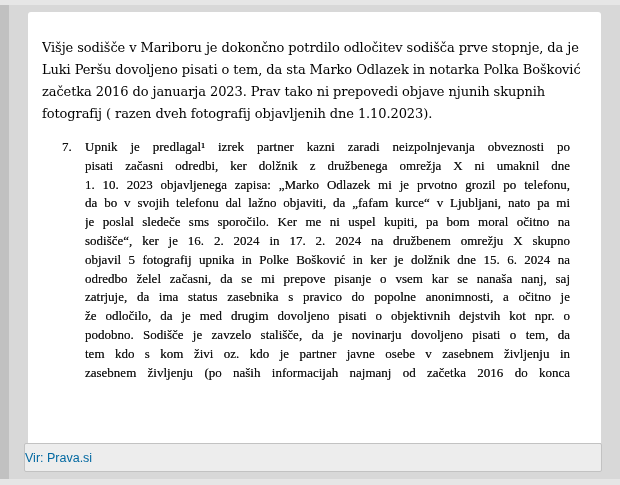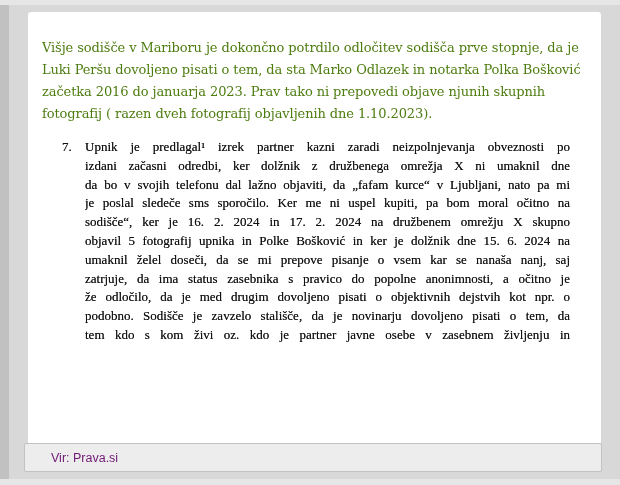--- a/index.html
+++ b/index.html
@@ -14,21 +14,21 @@
 
   .panel{
     position:absolute;left:28px;top:12px;width:573px;height:431px;
     background:#ffffff;border-radius:3px 3px 0 0;overflow:hidden;
   }
 
   .intro{
     margin:25px 14px 0 14px;
     font-family:"DejaVu Serif",serif;
     font-size:13px;line-height:22px;letter-spacing:-0.1px;
-    color:#4d7c0f;
+    color:#000000;
   }
   .intro .iline{white-space:nowrap;overflow:hidden;}
 
   .item{
     display:flex;margin-top:13px;padding-left:34px;
     font-family:"Liberation Serif",serif;
     font-size:13px;line-height:18.8px;color:#121212;
     filter:blur(0.25px);
     text-shadow:0 0 0.6px rgba(25,25,25,0.75);
   }
@@ -37,22 +37,22 @@
   .item-text .scan-line{
     text-align:justify;
     text-align-last:justify;
     overflow:hidden;white-space:normal;
   }
 
   .caption{
     position:absolute;left:24px;top:443px;width:578px;height:29px;
     box-sizing:border-box;
     background:#ededed;border:1px solid #c2c2c2;border-radius:2px;
-    display:flex;align-items:center;padding-left:26px;
-    font-size:12.5px;color:#701a75;
+    display:flex;align-items:center;padding-left:0;
+    font-size:12.5px;color:#0369a1;
   }
 </style>
 </head>
 <body>
 
 <div class="top-strip"></div>
 <div class="left-strip"></div>
 <div class="bottom-strip"></div>
 
 <figure style="margin:0">
@@ -62,30 +62,32 @@
         <div class="iline">Višje sodišče v Mariboru je dokončno potrdilo odločitev sodišča prve stopnje, da je</div>
         <div class="iline">Luki Peršu dovoljeno pisati o tem, da sta Marko Odlazek in notarka Polka Bošković</div>
         <div class="iline">začetka 2016 do januarja 2023. Prav tako ni prepovedi objave njunih skupnih</div>
         <div class="iline">fotografij ( razen dveh fotografij objavljenih dne 1.10.2023).</div>
       </div>
 
     <div class="item">
       <div class="item-number">7.</div>
       <div class="item-text">
           <div class="scan-line">Upnik je predlagal¹ izrek partner kazni zaradi neizpolnjevanja obveznosti po</div>
-          <div class="scan-line">izdani začasni odredbi, ker dolžnik z družbenega omrežja X ni umaknil dne</div>
+          <div class="scan-line">pisati začasni odredbi, ker dolžnik z družbenega omrežja X ni umaknil dne</div>
+          <div class="scan-line">1. 10. 2023 objavljenega zapisa: „Marko Odlazek mi je prvotno grozil po telefonu,</div>
           <div class="scan-line">da bo v svojih telefonu dal lažno objaviti, da „fafam kurce“ v Ljubljani, nato pa mi</div>
           <div class="scan-line">je poslal sledeče sms sporočilo. Ker me ni uspel kupiti, pa bom moral očitno na</div>
           <div class="scan-line">sodišče“, ker je 16. 2. 2024 in 17. 2. 2024 na družbenem omrežju X skupno</div>
           <div class="scan-line">objavil 5 fotografij upnika in Polke Bošković in ker je dolžnik dne 15. 6. 2024 na</div>
-          <div class="scan-line">umaknil želel doseči, da se mi prepove pisanje o vsem kar se nanaša nanj, saj</div>
+          <div class="scan-line">odredbo želel začasni, da se mi prepove pisanje o vsem kar se nanaša nanj, saj</div>
           <div class="scan-line">zatrjuje, da ima status zasebnika s pravico do popolne anonimnosti, a očitno je</div>
           <div class="scan-line">že odločilo, da je med drugim dovoljeno pisati o objektivnih dejstvih kot npr. o</div>
           <div class="scan-line">podobno. Sodišče je zavzelo stališče, da je novinarju dovoljeno pisati o tem, da</div>
           <div class="scan-line">tem kdo s kom živi oz. kdo je partner javne osebe v zasebnem življenju in</div>
+          <div class="scan-line">zasebnem življenju (po naših informacijah najmanj od začetka 2016 do konca</div>
         </div>
     </div>
 
   </div>
 
   <figcaption class="caption">
     <span>Vir: Prava.si</span>
   </figcaption>
 </figure>
 

